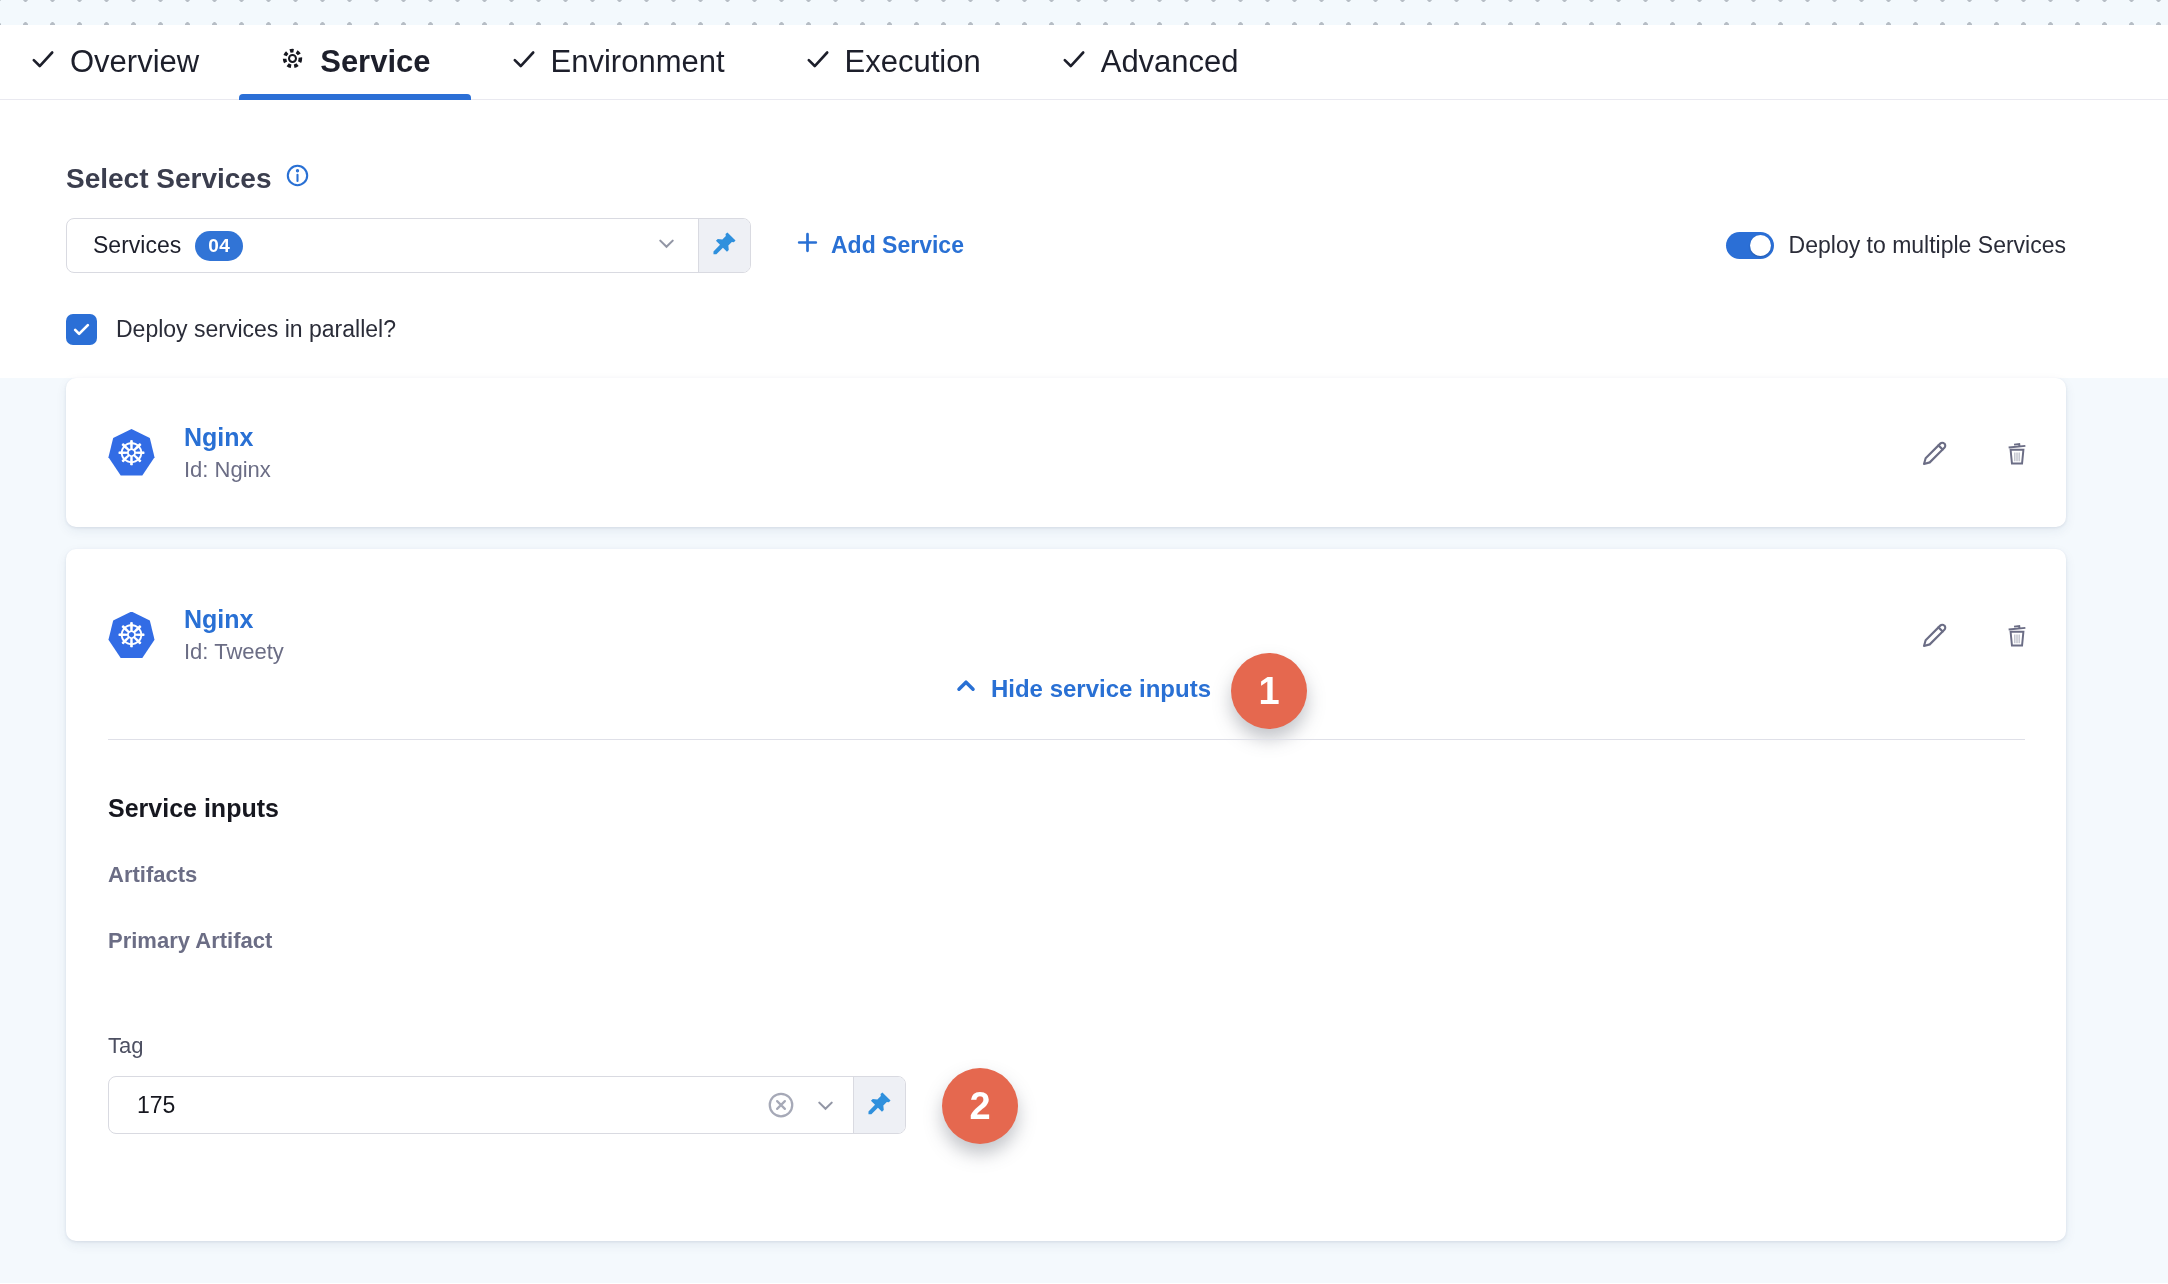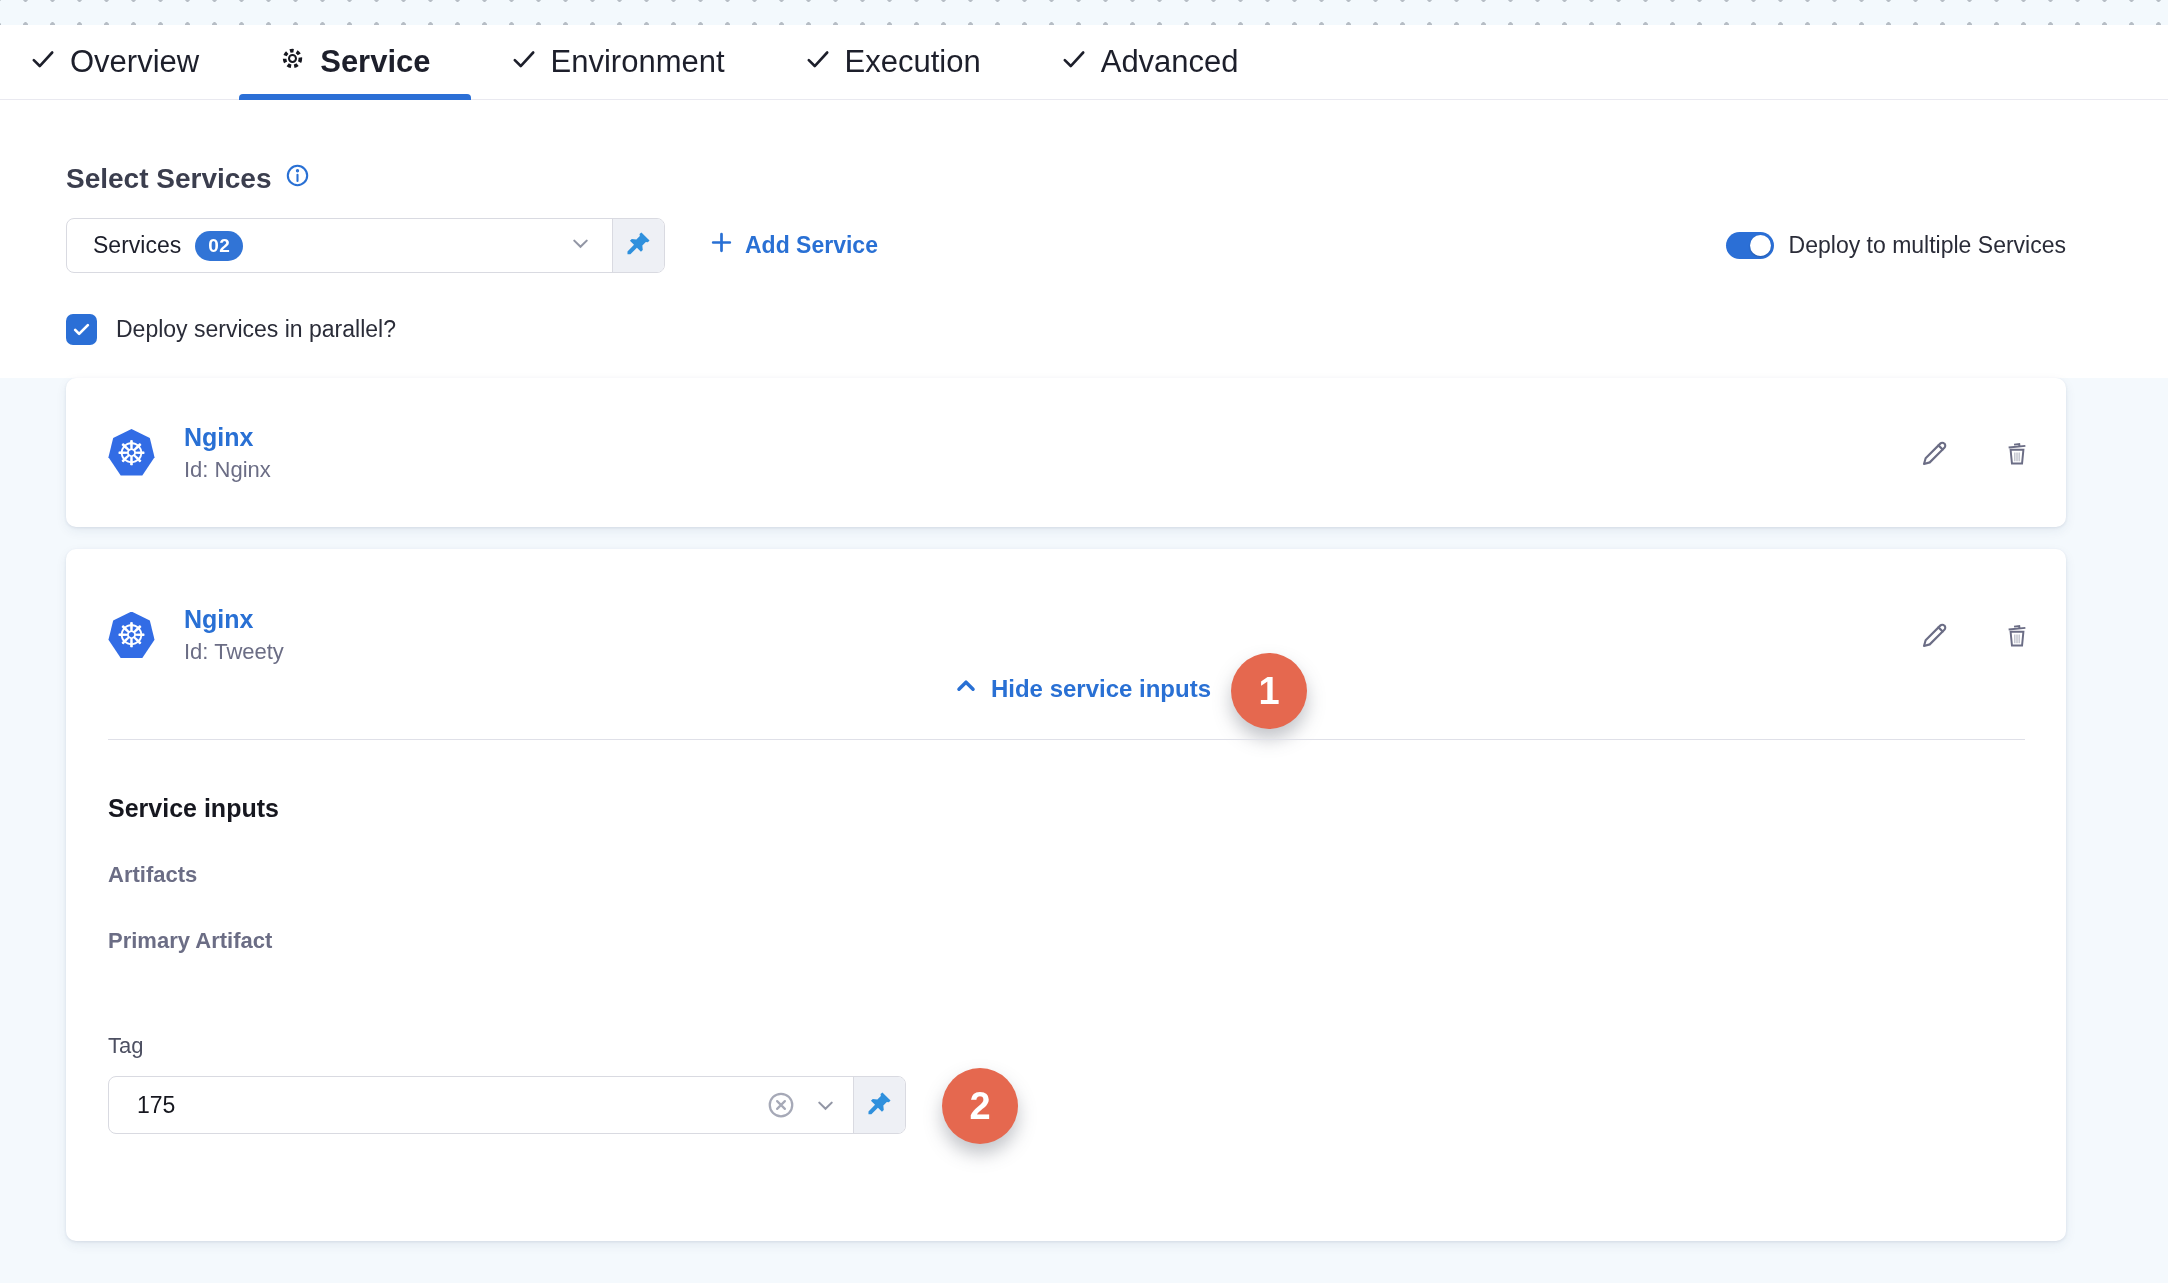--- a/index.html
+++ b/index.html
@@ -43,21 +43,21 @@
 
   
   .content-top { padding: 0 102px 0 66px; background: #fff; }
   .select-label-row {
     display: flex; align-items: center; gap: 13px;
     margin-top: 64px;
     font-size: 28px; font-weight: 700; color: #3b3e4e; height: 30px;
   }
   .controls-row { display: flex; align-items: center; margin-top: 24px; height: 55px; }
   .select-control {
-    display: flex; width: 599px; height: 55px;
+    display: flex; width: 685px; height: 55px;
     border: 1px solid #d9dae1; border-radius: 8px; background: #fff;
   }
   .select-main { flex: 1; display: flex; align-items: center; padding: 0 20px 0 26px; gap: 14px; cursor: pointer; }
   .select-value { font-size: 23px; color: #1d1f2b; }
   .count-pill {
     background: var(--pill-blue, #3174d6); color: #fff;
     font-size: 19px; font-weight: 700; letter-spacing: .5px;
     padding: 4px 13px; border-radius: 999px;
   }
   .spacer { flex: 1; }
@@ -204,21 +204,21 @@
           <path d="M12 11.2v6" stroke-linecap="round"></path>
           <circle cx="12" cy="7.4" r="0.6" fill="#2970d4"></circle>
         </svg>
     </span>
   </div>
 
   <div class="controls-row">
     <div class="select-control">
       <div class="select-main">
         <span class="select-value">Services</span>
-        <span class="count-pill">02</span>
+        <span class="count-pill">04</span>
         <span class="spacer"></span>
         <span class="icon">
           <svg width="23" height="23" viewBox="0 0 24 24" fill="none" stroke="#9296a5" stroke-width="2.2" stroke-linecap="round">
               <path d="M5.5 9l6.5 6.5L18.5 9"></path>
             </svg>
         </span>
       </div>
       <div class="pin-section">
         <span class="icon">
           <svg width="27" height="27" viewBox="0 0 24 24">

